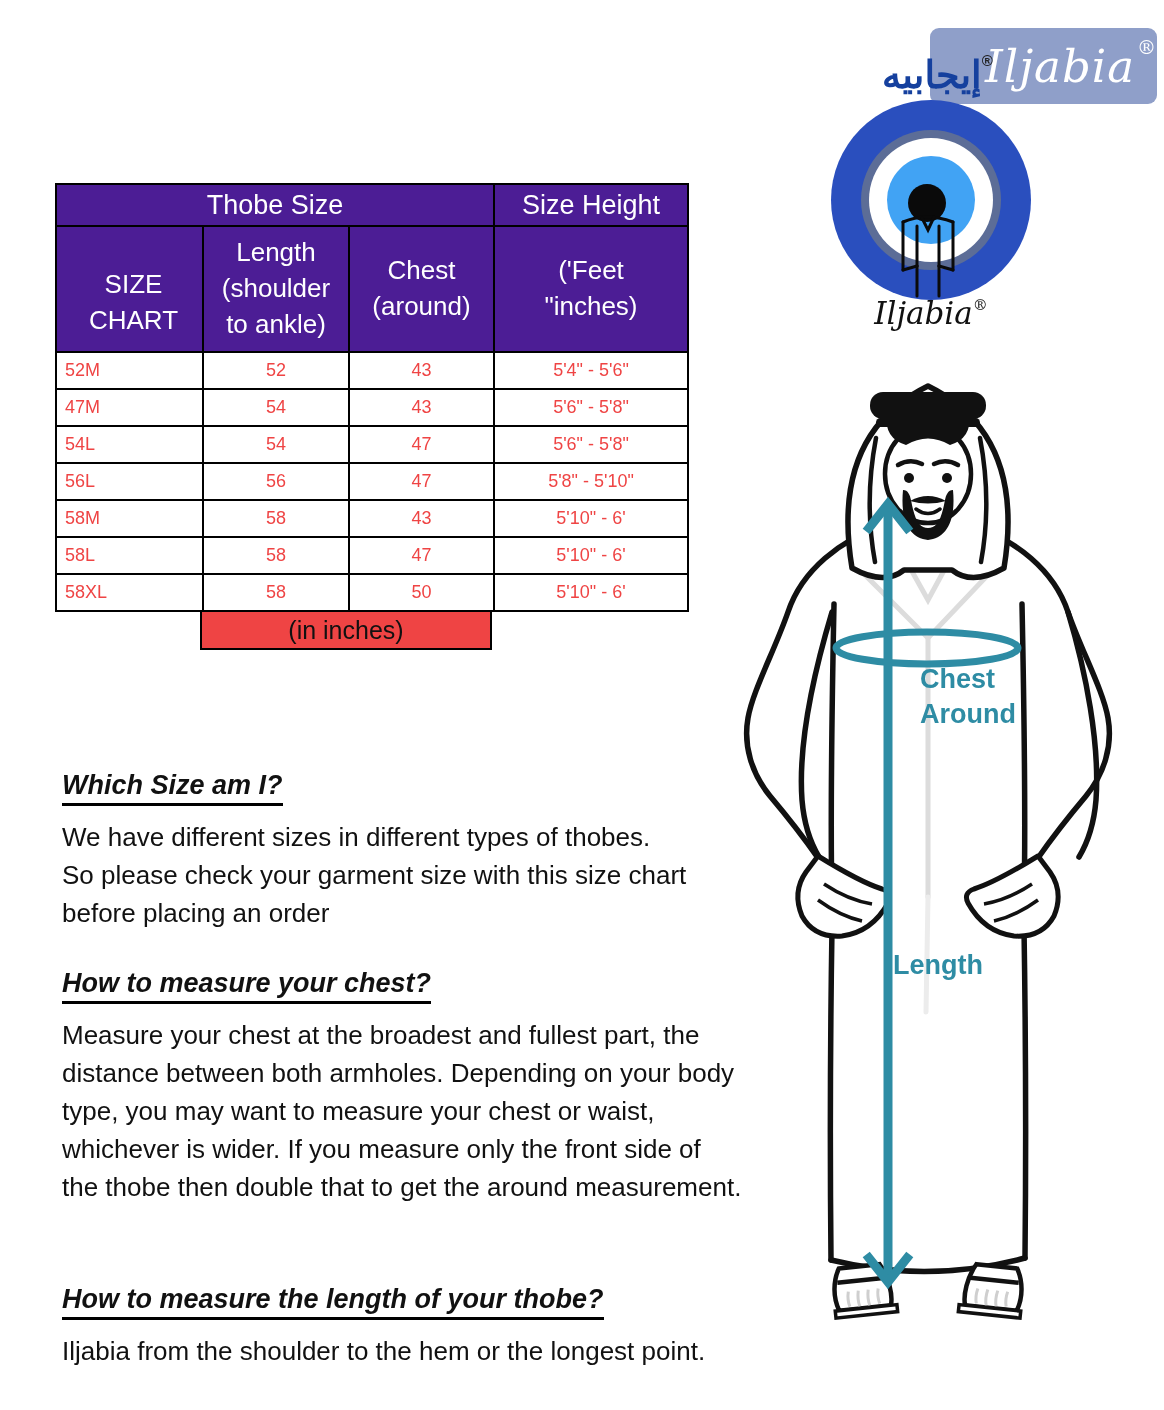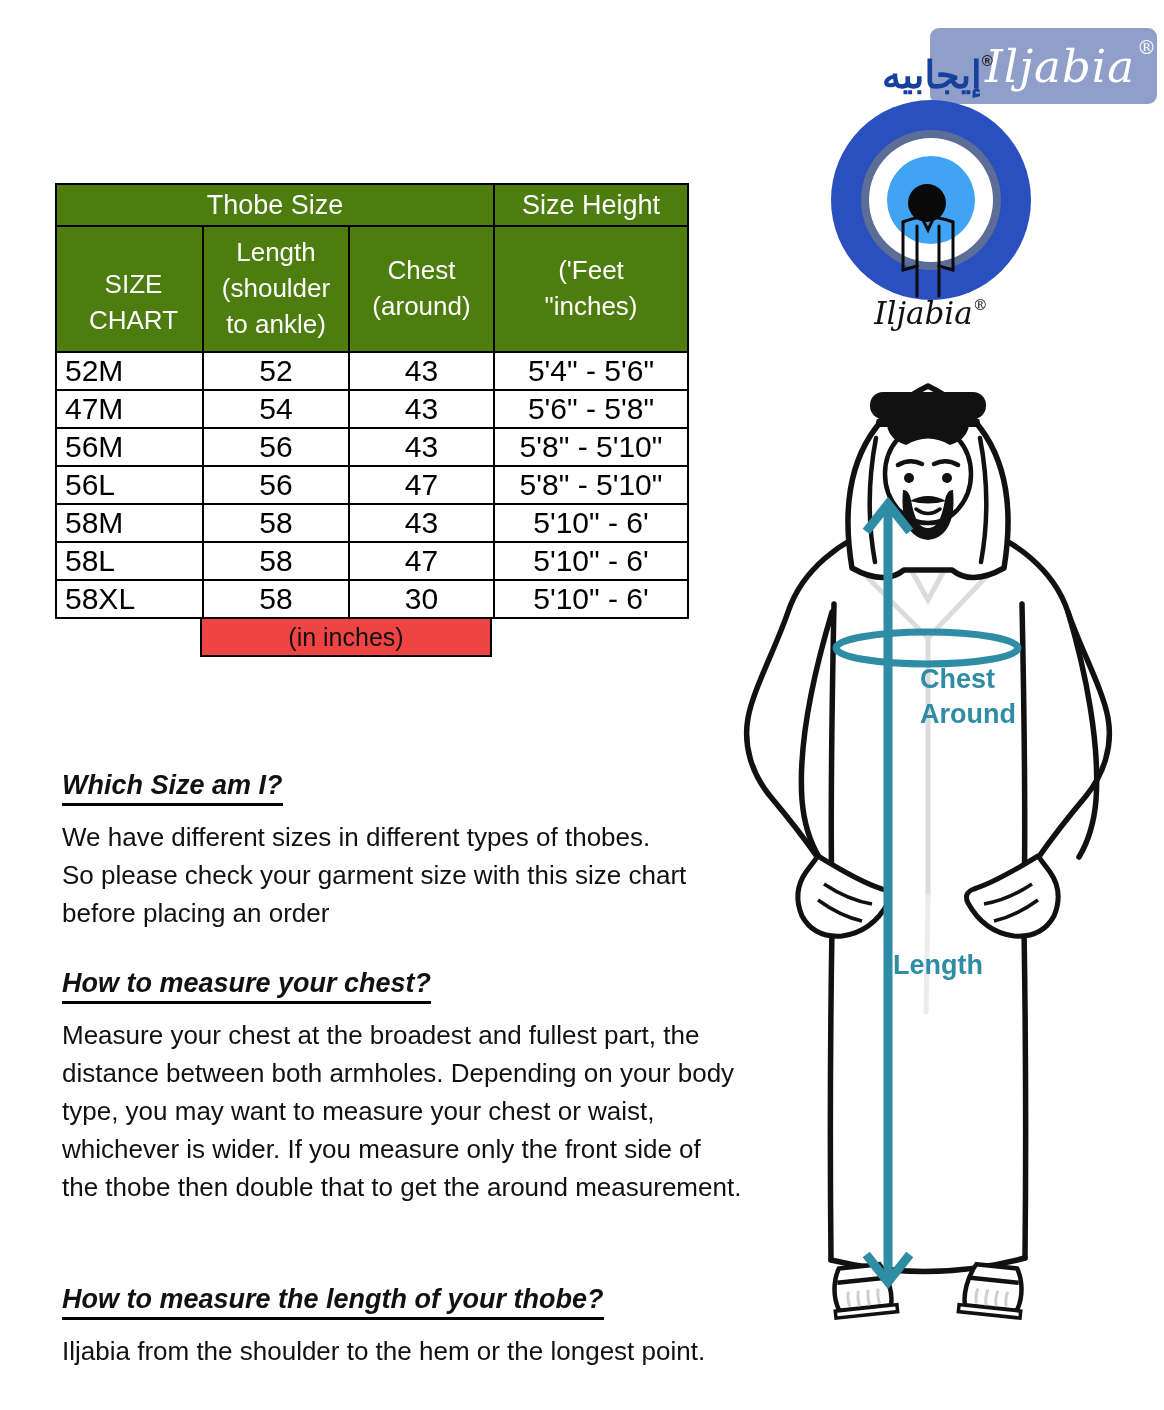--- a/index.html
+++ b/index.html
@@ -4,25 +4,25 @@
 <style>
   html,body{margin:0;padding:0;background:#fff;}
   .page{position:relative;width:1164px;height:1410px;background:#fff;overflow:hidden;
         font-family:"Liberation Sans",sans-serif;color:#111;}
   .pre{white-space:pre-line;}
 
   
   .table-wrap{position:absolute;left:55px;top:183px;}
   table.size{border-collapse:collapse;table-layout:fixed;width:632px;}
   table.size th,table.size td{border:2.5px solid #000;}
-  table.size th{background:#4d7c0f;color:#fff;font-weight:normal;text-align:center;}
+  table.size th{background:#4c1d95;color:#fff;font-weight:normal;text-align:center;}
   .th-top{height:38px;font-size:27px;text-align:center;}
   .th-sub{height:112px;font-size:26px;line-height:1.38;text-align:center;vertical-align:middle;}
   .th-size{text-align:left;vertical-align:bottom;padding:0 0 12px 8px;margin-left:20px;}
-  table.size td{height:33px;font-size:30px;text-align:center;background:#fff;color:#000000;border-radius:14px;}
+  table.size td{height:33px;font-size:18px;text-align:center;background:#fff;color:#ef4444;border-radius:14px;}
   table.size td.c1{text-align:left;padding-left:8px;}
   .footer-note{margin-left:145px;margin-top:-2px;width:288px;height:36px;border:2.5px solid #000;
                background:#ef4444;font-size:25px;display:flex;align-items:center;justify-content:center;}
 
   
   .section{position:absolute;left:62px;width:700px;}
   .sec-h{display:inline-block;font-style:italic;font-weight:bold;font-size:27px;
          border-bottom:3px solid #000;padding-bottom:2px;margin:0;}
   .sec-b{margin:12px 0 0 0;font-size:26px;line-height:38px;}
 
@@ -90,24 +90,24 @@
             <td>43</td>
             <td>5'4" - 5'6"</td>
           </tr>
           <tr>
             <td class="c1">47M</td>
             <td>54</td>
             <td>43</td>
             <td>5'6" - 5'8"</td>
           </tr>
           <tr>
-            <td class="c1">56M</td>
-            <td>56</td>
-            <td>43</td>
-            <td>5'8" - 5'10"</td>
+            <td class="c1">54L</td>
+            <td>54</td>
+            <td>47</td>
+            <td>5'6" - 5'8"</td>
           </tr>
           <tr>
             <td class="c1">56L</td>
             <td>56</td>
             <td>47</td>
             <td>5'8" - 5'10"</td>
           </tr>
           <tr>
             <td class="c1">58M</td>
             <td>58</td>
@@ -116,21 +116,21 @@
           </tr>
           <tr>
             <td class="c1">58L</td>
             <td>58</td>
             <td>47</td>
             <td>5'10" - 6'</td>
           </tr>
           <tr>
             <td class="c1">58XL</td>
             <td>58</td>
-            <td>30</td>
+            <td>50</td>
             <td>5'10" - 6'</td>
           </tr>
         </tbody>
     </table>
     <div class="footer-note">(in inches)</div>
   </div>
 
   <div class="section" style="top:770px">
     <div><span class="sec-h">Which Size am I?</span></div>
     <p class="sec-b pre">We have different sizes in different types of thobes.

